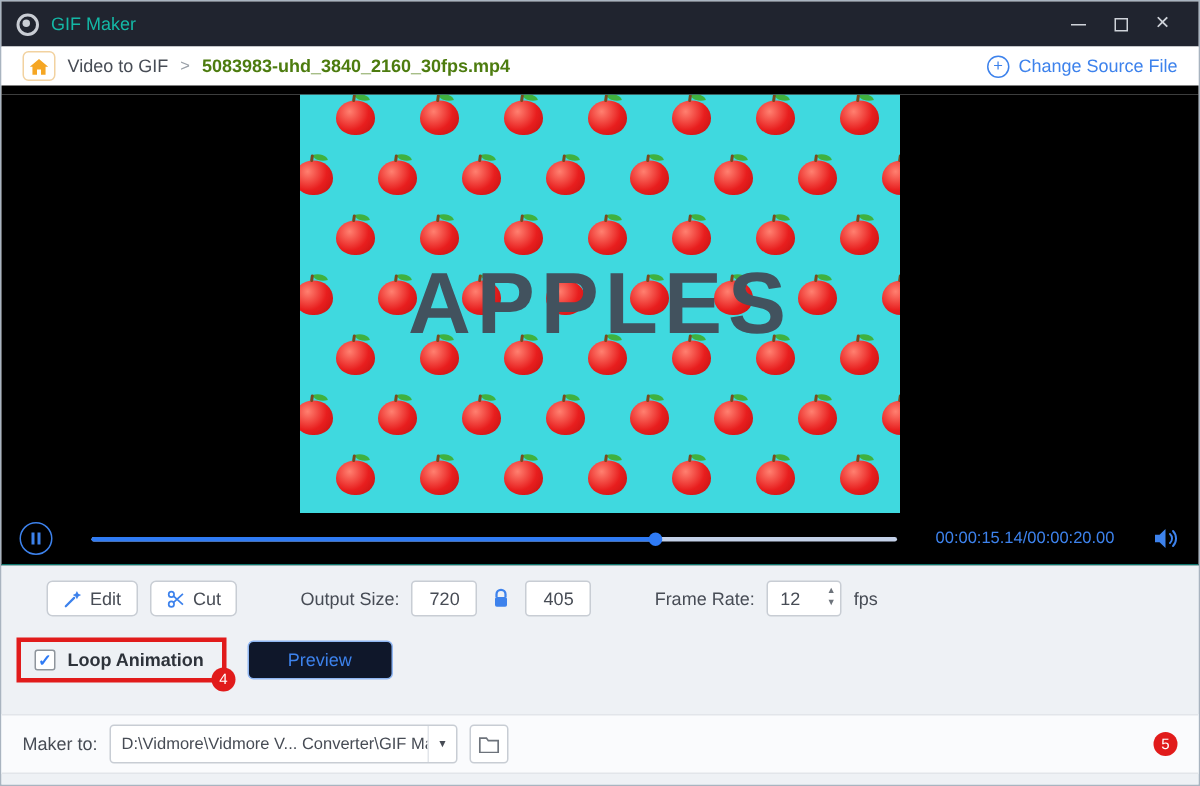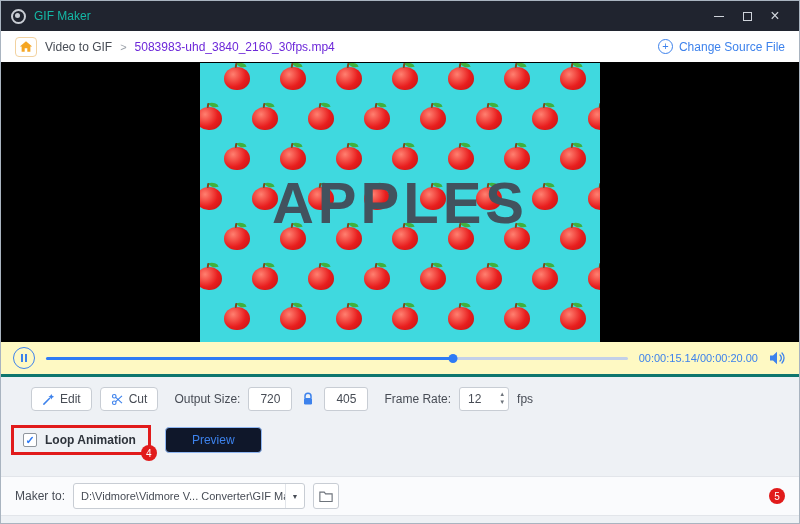--- a/index.html
+++ b/index.html
@@ -13,58 +13,58 @@
   .logo { width: 15px; height: 15px; border-radius: 50%; border: 2px solid #c9cdd4; margin-right: 8px; position: relative; }
   .logo::after { content: ""; position: absolute; left: 2px; top: 2px; width: 5px; height: 5px; border-radius: 50%; background: #c9cdd4; }
   .title { font-size: 12px; color: #14b8a6; }
   .win-controls { margin-left: auto; display: flex; align-items: center; }
   .win-btn { width: 28px; height: 24px; display: flex; align-items: center; justify-content: center; color: #cfd3da; }
   .min-glyph { width: 10px; height: 1px; background: #cfd3da; display: block; }
   .max-glyph { width: 9px; height: 9px; border: 1px solid #cfd3da; display: block; }
   .close-glyph { font-size: 16px; line-height: 1; color: #cfd3da; }
 
   
-  .breadcrumb { flex: 0 0 32px; background: #ffffff; display: flex; align-items: center; padding: 0 14px; gap: 8px; border-bottom: 1px solid #000000; }
+  .breadcrumb { flex: 0 0 32px; background: #ffffff; display: flex; align-items: center; padding: 0 14px; gap: 8px; border-bottom: 6px solid #000000; }
   .home-btn { width: 22px; height: 20px; display: flex; align-items: center; justify-content: center; border: 1px solid #f2d2a0; border-radius: 4px; background: #fff; }
   .crumb-source { font-size: 12px; color: #474c55; }
   .crumb-sep { font-size: 11px; color: #9aa0a8; }
-  .crumb-file { font-size: 12px; color: #6d28d9; }
+  .crumb-file { font-size: 12px; color: #4d7c0f; font-weight: bold; }
   .change-source { margin-left: auto; display: flex; align-items: center; gap: 6px; color: #3d82ec; font-size: 12px; cursor: pointer; }
   .plus-circle { width: 15px; height: 15px; border-radius: 50%; border: 1.5px solid #3d82ec; display: flex; align-items: center; justify-content: center; font-size: 11px; line-height: 1; color: #3d82ec; }
 
   
   .video-stage { flex: 0 0 279px; background: #000; display: flex; justify-content: center; overflow: hidden; }
   .video-frame { width: 400px; height: 279px; background: #3fd9df; position: relative; overflow: hidden; }
   .apple-row { position: absolute; display: flex; gap: 30px; }
   .apple { width: 26px; height: 23px; flex: 0 0 26px; position: relative;
            background: radial-gradient(circle at 35% 32%, #ff8070 0%, #e81e1e 55%, #bf1111 100%);
            border-radius: 50% 50% 48% 48%; }
   .apple::before { content: ""; position: absolute; top: -5px; left: 13px; width: 9px; height: 6px; background: #3fb13f; border-radius: 0 100% 0 100%; transform: rotate(-15deg); }
   .apple::after { content: ""; position: absolute; top: -4px; left: 11px; width: 2px; height: 5px; background: #7a4a1e; border-radius: 1px; transform: rotate(8deg); }
   .overlay-text { position: absolute; inset: 0; display: flex; align-items: center; justify-content: center;
                   font-size: 58px; font-weight: bold; letter-spacing: 4px; color: #42525e; }
 
   
-  .player-row { flex: 0 0 35px; background: #fef9c3; display: flex; align-items: center; padding: 0 12px; gap: 11px; border-bottom: 3px solid #0f766e; }
+  .player-row { flex: 0 0 35px; background: #000000; display: flex; align-items: center; padding: 0 12px; gap: 26px; border-bottom: 1px solid #0f766e; }
   .pause-btn { width: 22px; height: 22px; border-radius: 50%; border: 1.5px solid #3d82ec; background: transparent; display: flex; align-items: center; justify-content: center; gap: 2px; cursor: pointer; }
   .pause-bar { width: 2px; height: 8px; background: #3d82ec; display: block; }
   .seek { flex: 1; height: 12px; position: relative; display: flex; align-items: center; cursor: pointer; }
   .seek-track { width: 100%; height: 3px; background: #c3d0e8; border-radius: 2px; position: relative; }
   .seek-fill { height: 3px; background: #2f7bf5; border-radius: 2px; width: 0%; }
   .seek-knob { width: 9px; height: 9px; border-radius: 50%; background: #2f7bf5; position: absolute; top: -3px; left: 0%; transform: translateX(-50%); }
   .time { font-size: 11px; color: #3d82ec; white-space: nowrap; }
   .volume-btn { display: flex; align-items: center; cursor: pointer; }
 
   
   .controls { flex: 1; background: #eef1f5; display: flex; flex-direction: column; }
   .lbl { font-size: 12px; color: #474c55; }
 
   .toolbar-row { display: flex; align-items: center; gap: 8px; padding: 0 30px; margin-top: 9px; height: 26px; }
   .tool-btn { height: 24px; padding: 0 10px; background: #fff; border: 1px solid #c8cdd4; border-radius: 4px; display: flex; align-items: center; gap: 5px; font-size: 12px; color: #474c55; cursor: pointer; }
-  .gap-left { margin-left: 8px; }
+  .gap-left { margin-left: 34px; }
   .size-input { width: 44px; height: 24px; border: 1px solid #c8cdd4; border-radius: 3px; background: #fff; font-size: 12px; color: #474c55; text-align: center; font-family: "Liberation Sans", sans-serif; }
   .lock { display: flex; align-items: center; margin: 0 2px; cursor: pointer; }
   .spin-wrap { position: relative; width: 50px; height: 24px; }
   .spin-input { width: 50px; height: 24px; border: 1px solid #c8cdd4; border-radius: 3px; background: #fff; font-size: 12px; color: #474c55; padding-left: 8px; font-family: "Liberation Sans", sans-serif; }
   .spinners { position: absolute; right: 4px; top: 3px; display: flex; flex-direction: column; line-height: 1.4; }
   .spinners span { font-size: 6px; color: #6d737b; cursor: pointer; }
 
   .loop-row { display: flex; align-items: center; margin: 10px 0 0 10px; height: 36px; }
   .ann-rect { position: relative; display: flex; align-items: center; gap: 8px; border: 3px solid #e11b1b; padding: 5px 12px 5px 9px; }
   .checkbox { width: 14px; height: 14px; border: 1px solid #8f959c; border-radius: 2px; background: #fff; display: flex; align-items: center; justify-content: center; font-size: 11px; font-weight: bold; color: #2f7bf5; cursor: pointer; }

